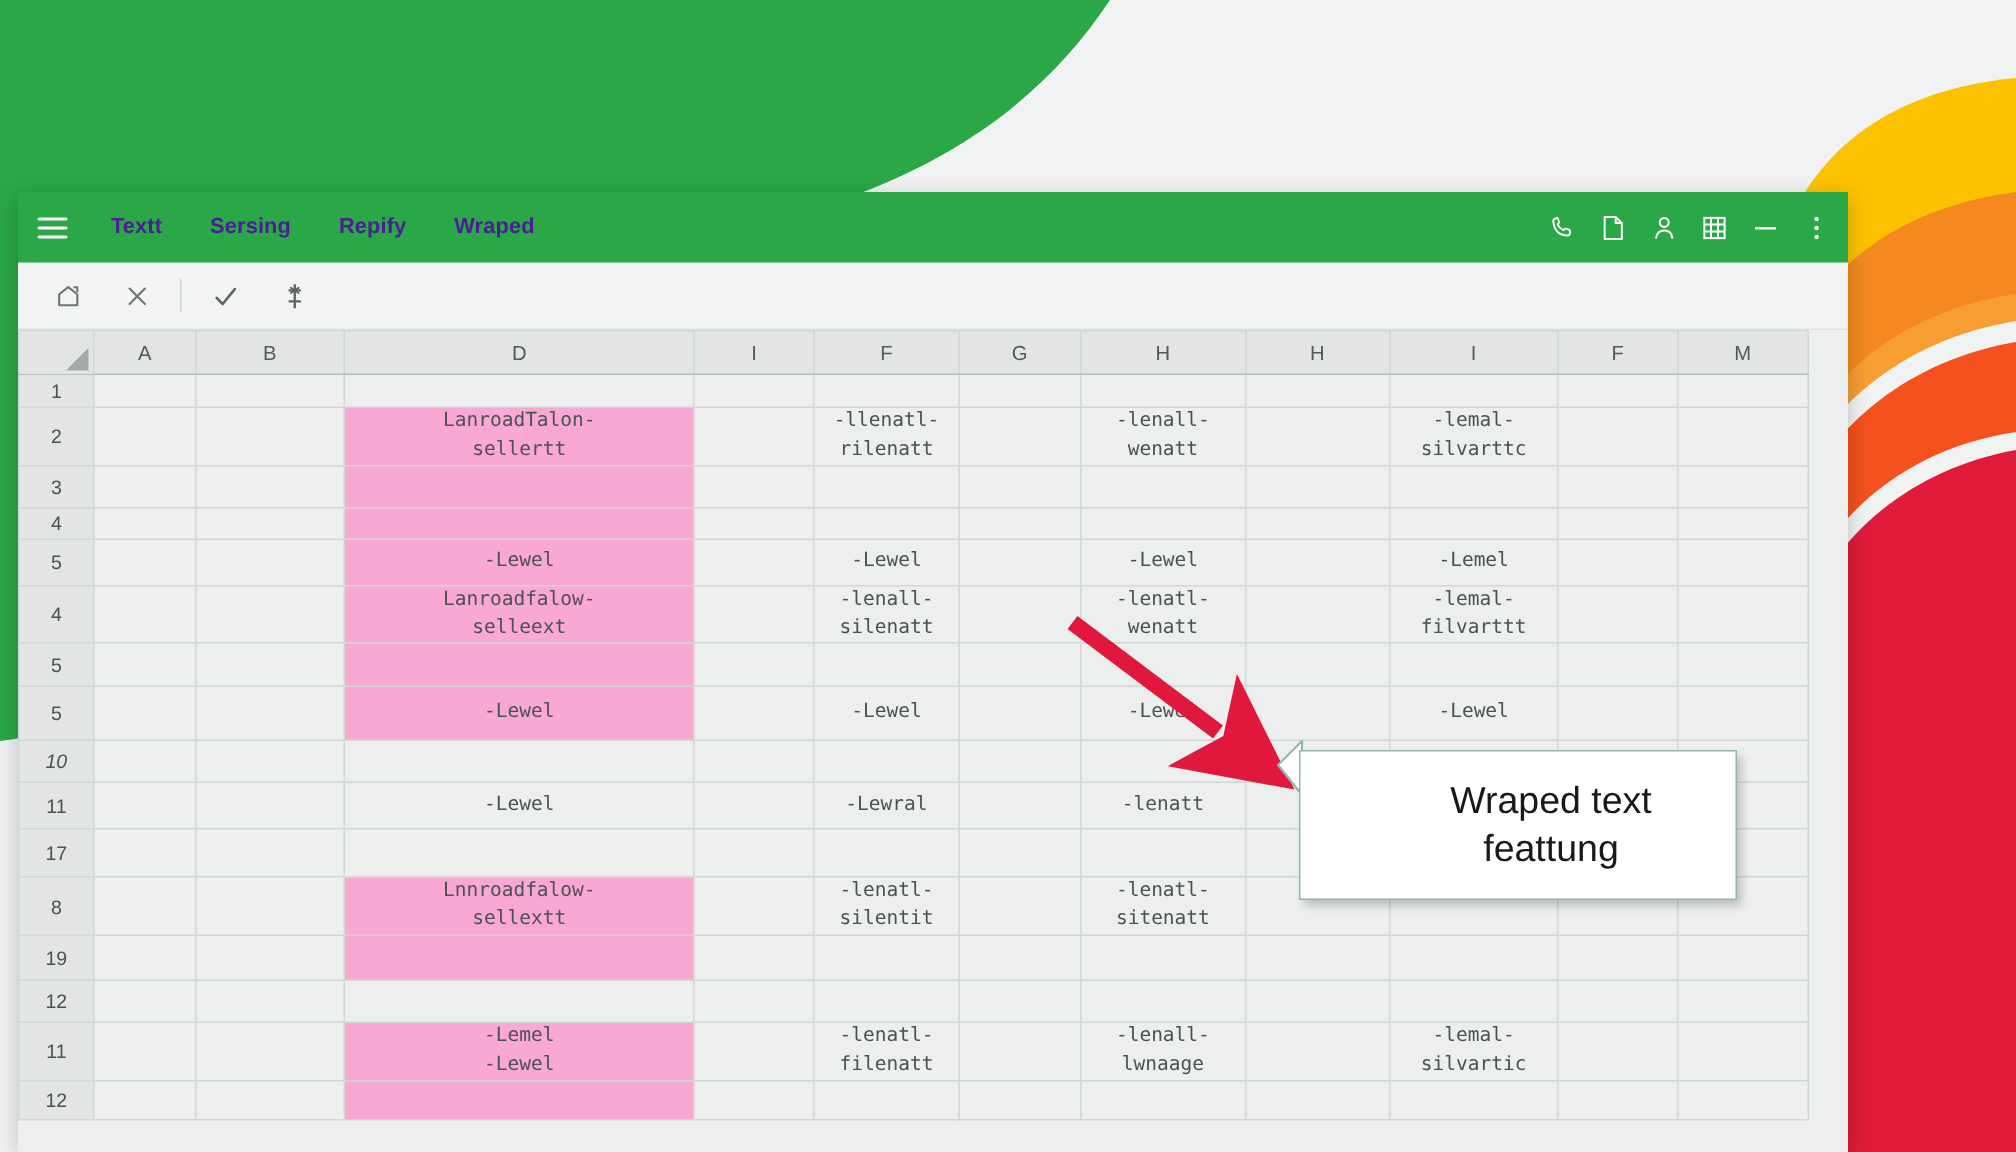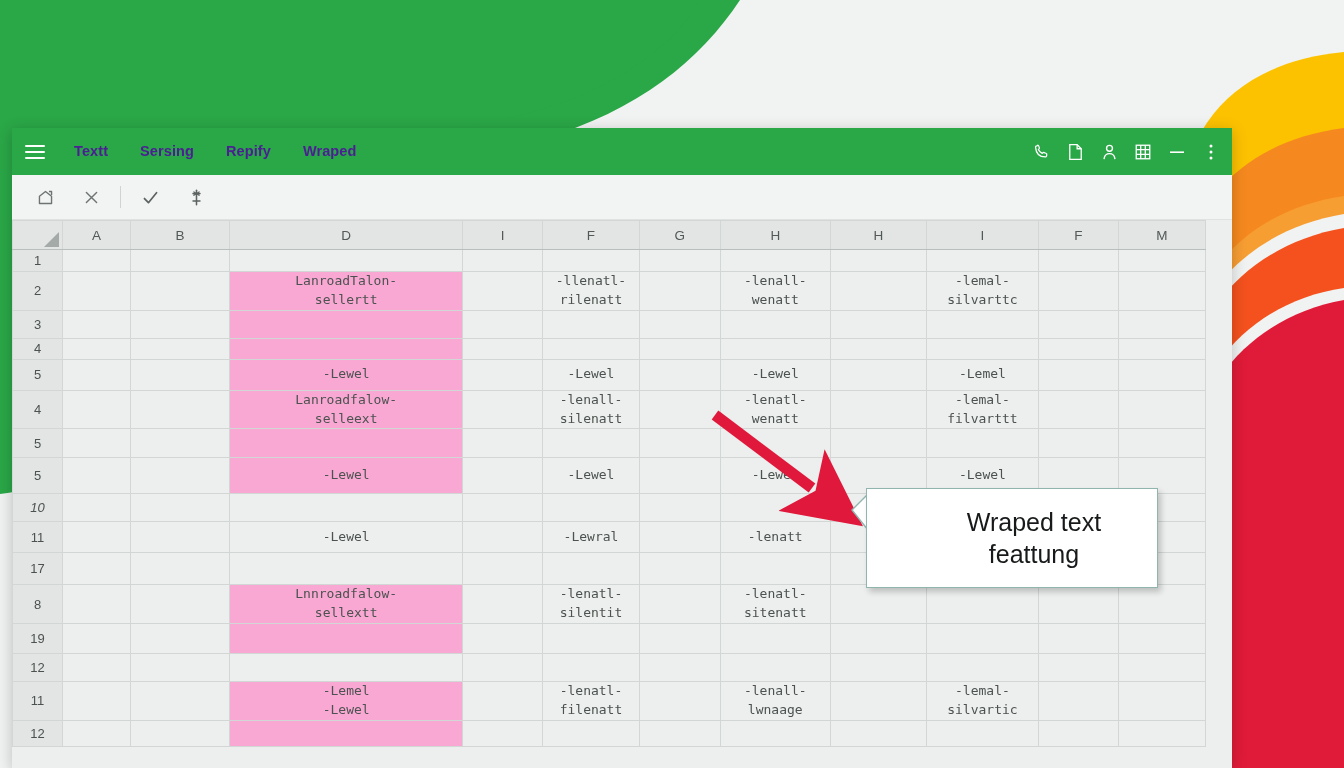--- a/index.html
+++ b/index.html
@@ -104,21 +104,21 @@
   
   #arrow { position:absolute; left:0; top:0; width:1194px; height:548px; pointer-events:none; }
 
   
   #callout {
     position:absolute; left:838px; top:268px;
     width:308px; height:100px;
     z-index:9;
   }
   #callout-box {
-    position:absolute; left:16px; top:0; width:292px; height:100px;
+    position:absolute; left:16px; top:12px; width:292px; height:100px;
     background:#fff; border:1px solid #8fb5ae;
     box-shadow:3px 4px 6px rgba(0,0,0,.20);
     display:flex; align-items:center; justify-content:center;padding-left:44px;
   }
   #callout-text {
     font-size:25px; color:#17191a; text-align:center; line-height:1.28;
     font-family:"Liberation Sans", sans-serif;
     padding:0 10px; white-space:pre-line;
   }
   #callout-tail { position:absolute; left:0; top:0; width:40px; height:100px; }

